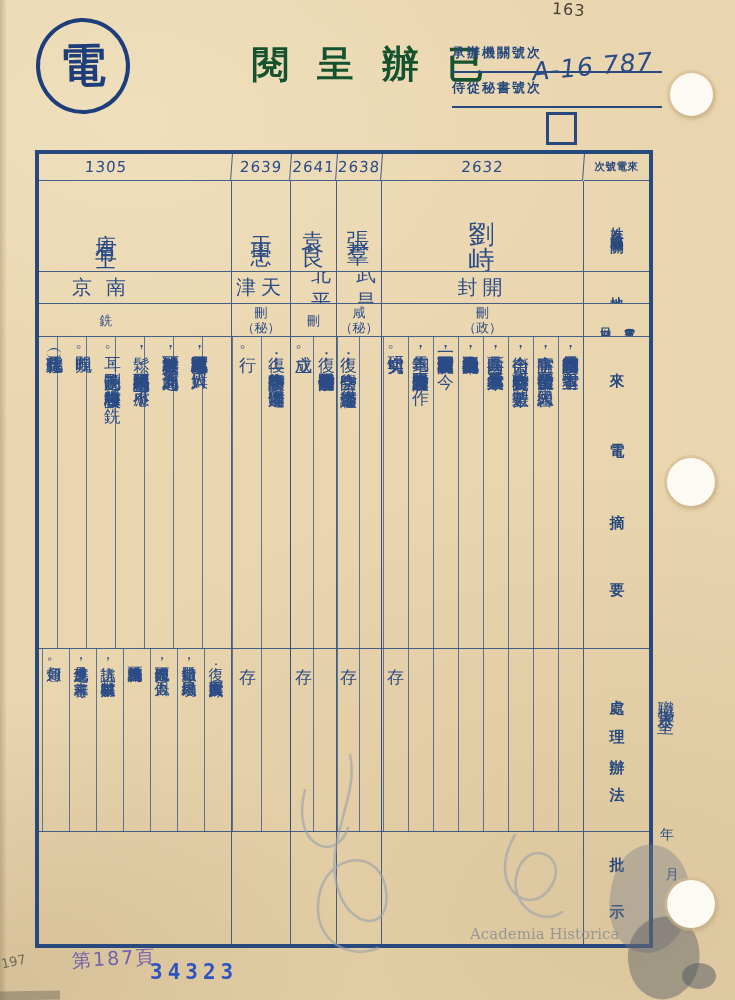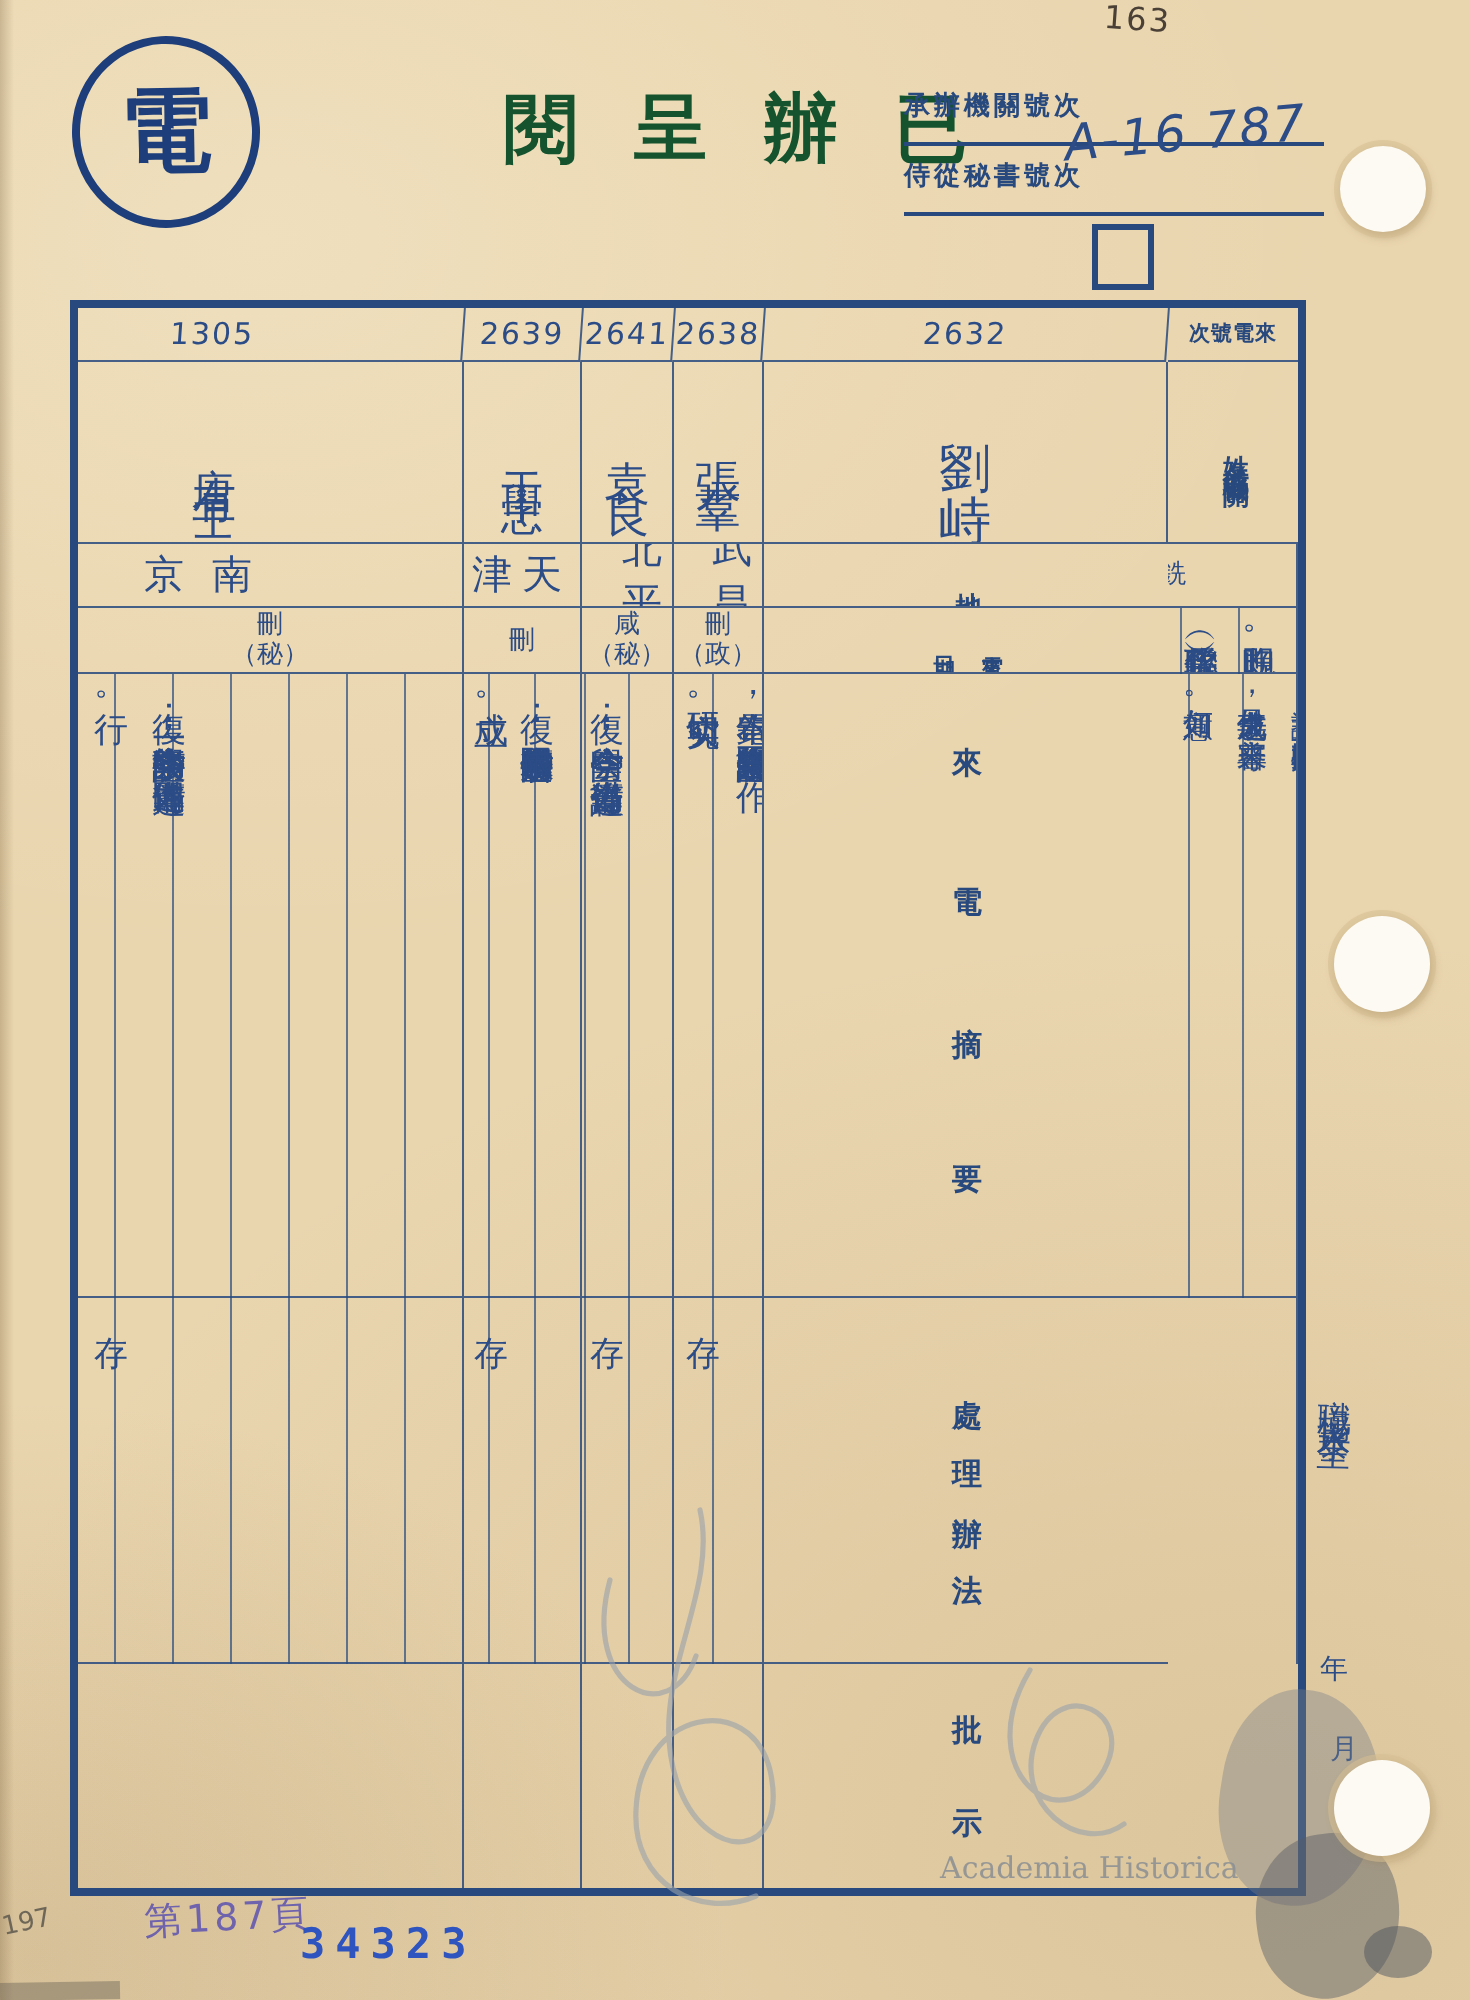--- a/index.html
+++ b/index.html
@@ -173,20 +173,21 @@
       <span class="vspan">劉峙</span>
     </div>
   <div class="cell ctr lab lab-name noR">
       <span class="vspan">姓名或機關</span>
     </div>
 
   <div class="cell ctr addr addr0 shiftL rtl">南京</div>
   <div class="cell ctr addr rtl">天津</div>
   <div class="cell ctr addr rtl">北平</div>
   <div class="cell ctr addr rtl">武昌</div>
+  <div class="cell ctr addr rtl">開封</div>
   <div class="cell ctr lab lab-addr noR">
       <span class="vspan">地址</span>
     </div>
 
   <div class="cell ctr datec shiftL">
       <span>銑</span>
     </div>
   <div class="cell ctr datec">
       <span>刪
 （秘）</span>

